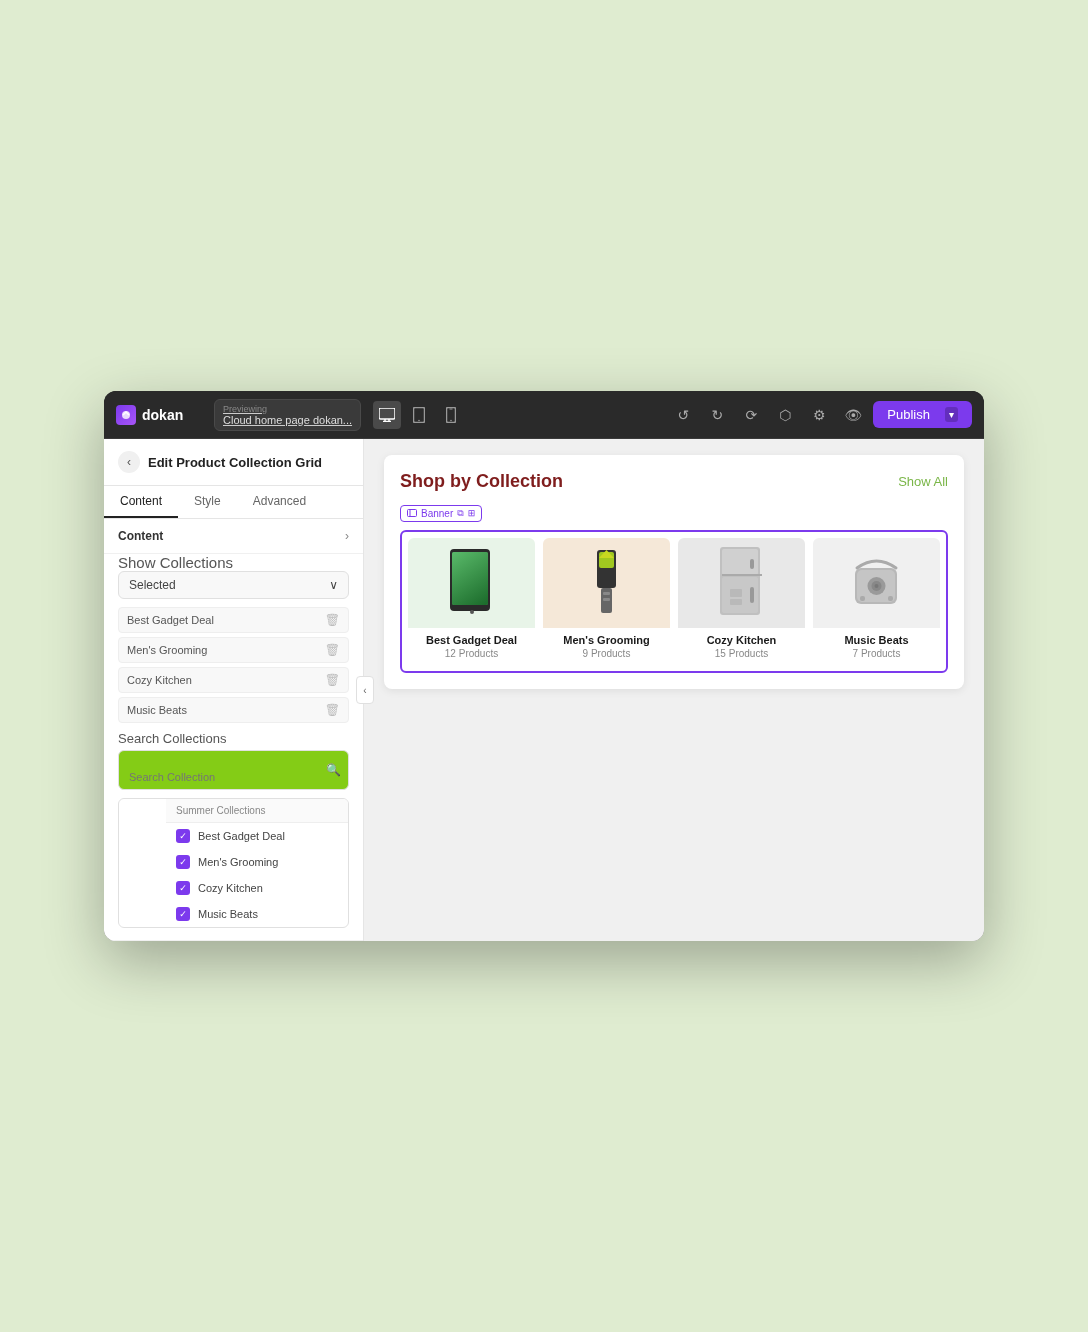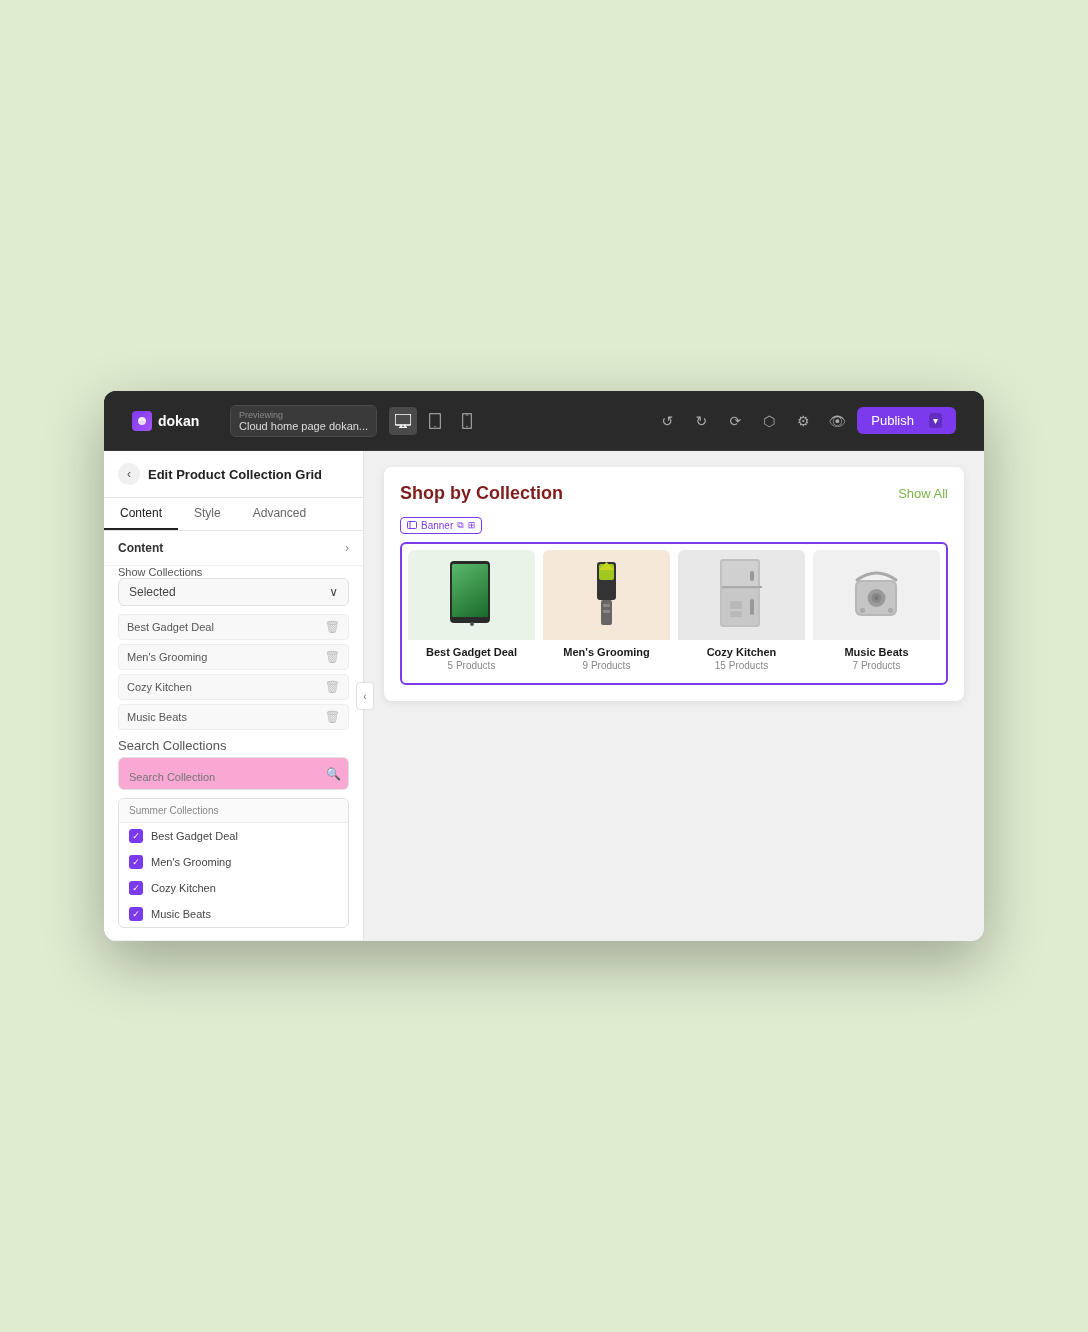--- a/index.html
+++ b/index.html
@@ -14,24 +14,24 @@
     .browser-window {
       width: 880px;
       background: #1e1e1e;
       border-radius: 12px;
       overflow: hidden;
       box-shadow: 0 20px 60px rgba(0,0,0,0.3);
     }
     
     .top-bar {
       background: #2a2a2a;
-      height: 60px;
-      display: flex;
-      align-items: center;
-      padding: 0 28px;
+      height: 48px;
+      display: flex;
+      align-items: center;
+      padding: 0 12px;
       gap: 8px;
       border-bottom: 1px solid #3a3a3a;
     }
     .logo-area {
       display: flex;
       align-items: center;
       gap: 6px;
       min-width: 90px;
     }
     .logo-icon {
@@ -53,20 +53,21 @@
       background: #3a3a3a;
       border: 1px solid #4a4a4a;
       border-radius: 6px;
       padding: 4px 8px;
       color: #ccc;
       font-size: 11px;
       display: flex;
       flex-direction: column;
       cursor: pointer;
       min-width: 120px;
+      text-decoration: underline;
     }
     .preview-label { font-size: 9px; color: #888; }
     .preview-value { color: #ddd; font-size: 11px; }
     .device-buttons {
       display: flex;
       gap: 4px;
       margin-left: 4px;
     }
     .device-btn {
       width: 28px;
@@ -186,21 +187,21 @@
     .section-label {
       font-size: 12px;
       font-weight: 600;
       color: #333;
     }
     .section-chevron { font-size: 12px; color: #888; }
     .sub-section {
       padding: 0 14px 12px;
     }
     .show-collections-label {
-      font-size: 11px;
+      font-size: 15px;
       color: #555;
     }
     .dropdown-select {
       width: 100%;
       background: #f8f8f8;
       border: 1px solid #e0e0e0;
       border-radius: 6px;
       padding: 6px 10px;
       font-size: 12px;
       color: #444;
@@ -231,41 +232,42 @@
     .search-collections-label {
       font-size: 13px;
       color: #555;
       margin: 8px 0 4px;
     }
     .search-input-wrap {
       position: relative;
     }
     .search-input {
       width: 100%;
-      padding: 13px 28px 6px 10px;
+      padding: 20px 28px 6px 10px;
       border: 1px solid #e0e0e0;
       border-radius: 6px;
       font-size: 11px;
       color: #444;
-      background: #f9a8d4;
+      background: #84cc16;
       outline: none;
     }
     .search-icon-right {
       position: absolute;
       right: 8px;
       top: 50%;
       transform: translateY(-50%);
       color: #aaa;
       font-size: 12px;
     }
     .dropdown-group {
       margin-top: 8px;
       border: 1px solid #e0e0e0;
       border-radius: 6px;
       overflow: hidden;
+      padding-left: 47px;
     }
     .dropdown-group-label {
       padding: 6px 10px;
       font-size: 10px;
       color: #888;
       background: #fafafa;
       border-bottom: 1px solid #eee;
     }
     .dropdown-item {
       display: flex;
@@ -575,21 +577,21 @@
                 <defs>
                   <linearGradient id="tabletGrad" x1="10" y1="7" x2="46" y2="60" gradientUnits="userSpaceOnUse">
                     <stop offset="0%" stop-color="#5aba6a"></stop>
                     <stop offset="100%" stop-color="#1a6a2a"></stop>
                   </linearGradient>
                 </defs>
               </svg>
             </div>
             <div class="card-body">
               <div class="card-title">Best Gadget Deal</div>
-              <div class="card-count">5 Products</div>
+              <div class="card-count">12 Products</div>
             </div>
           </div>
 
           <div class="collection-card">
             <div class="card-image peach-bg">
               <svg class="product-razor" viewBox="0 0 55 70" fill="none" xmlns="http://www.w3.org/2000/svg">
                 <rect x="18" y="2" width="19" height="38" rx="3" fill="#333"></rect>
                 <rect x="20" y="4" width="15" height="16" rx="2" fill="#a0c820"></rect>
                 <polygon points="27.5,2 20,10 35,10" fill="#c8d820"></polygon>
                 <rect x="22" y="40" width="11" height="25" rx="2" fill="#666"></rect>

